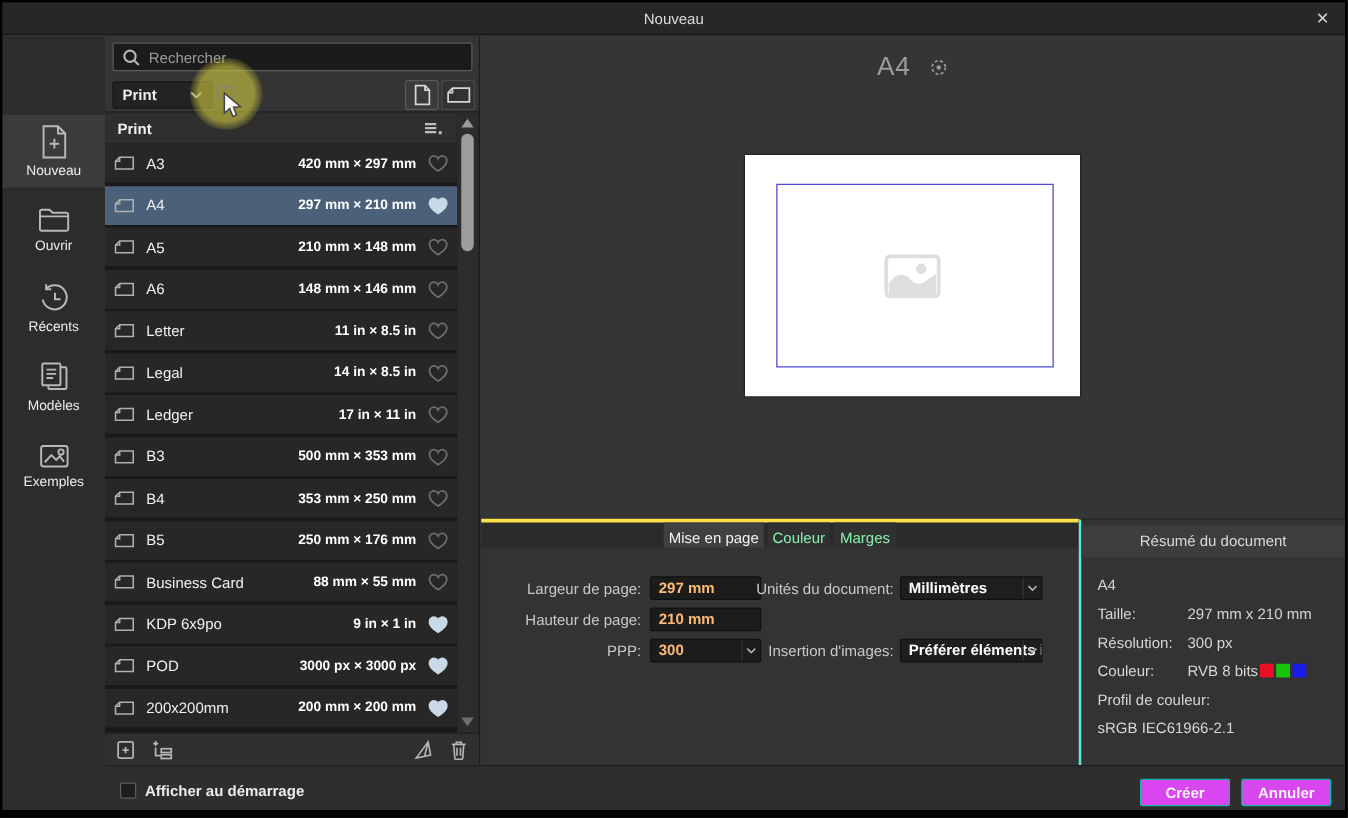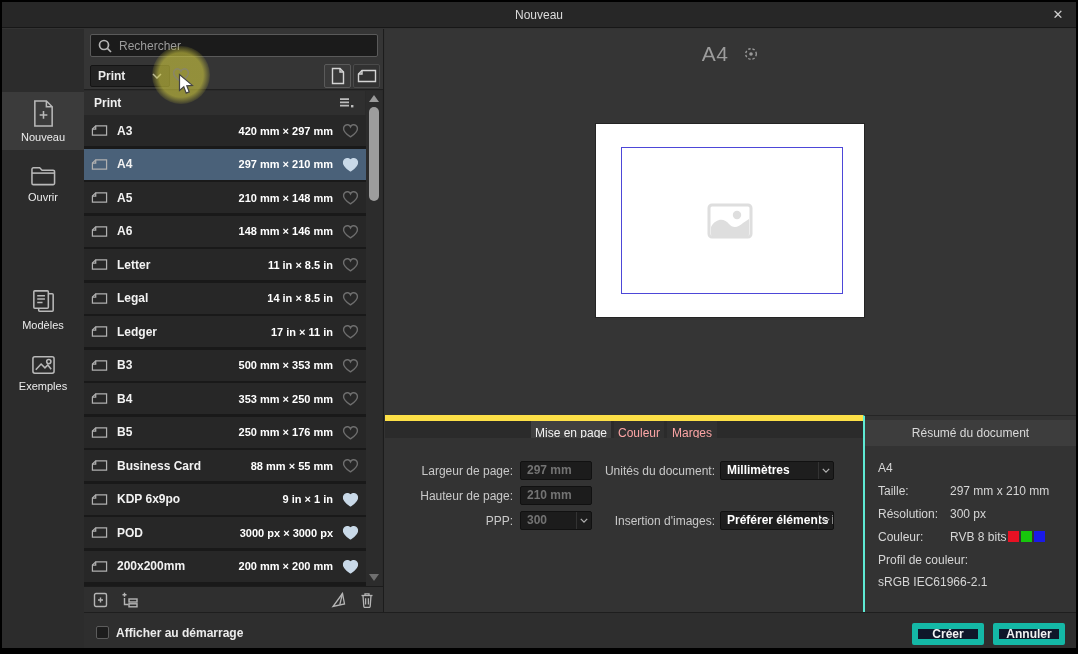--- a/index.html
+++ b/index.html
@@ -33,21 +33,21 @@
   .cursor{position:absolute;left:94px;top:44px;z-index:5;}
   .orient{position:absolute;top:35px;width:27px;height:24px;background:#3a3a3a;border:1px solid #5a5a5a;border-radius:2px;display:flex;align-items:center;justify-content:center;color:#d5d5d5;}
   .ob1{left:240px}.ob2{left:269px;background:#323232;border-color:#4a4a4a}
   .list-header{position:absolute;left:0;top:62px;right:18px;height:24px;background:#2f2f2f;display:flex;align-items:center;padding:0 10px;}
   .lh-title{font-size:12px;font-weight:700;color:#f0f0f0;}
   .lh-menu{margin-left:auto;color:#bdbdbd;}
   .list{position:absolute;left:0;top:86px;width:282px;height:471px;overflow:hidden;background:#191919;}
   .row{position:relative;height:31px;margin-bottom:2.5px;background:#272727;display:flex;align-items:center;padding:0 7px;}
   .row.selected{background:var(--sel,#4a6179);}
   .ric{color:#b0b0b0;margin-right:9px;}
-  .rname{font-size:12px;font-weight:700;color:#f2f2f2;white-space:nowrap;}
+  .rname{font-size:12px;font-weight:400;color:#f2f2f2;white-space:nowrap;}
   .rdims{margin-left:auto;font-size:11px;font-weight:600;color:#fff;margin-right:9px;white-space:nowrap;}
   .heart{width:17px;height:15px;color:#6e6e6e;flex:0 0 auto;}
   .row.fav .heart{color:var(--heart,#c9d9e8);}
   .row.fav .heart path{fill:var(--heart,#c9d9e8);}
   .scroll{position:absolute;left:282px;top:62px;width:16px;height:495px;background:#2c2c2c;}
   .s-up{position:absolute;left:3px;top:4px;width:0;height:0;border-left:5px solid transparent;border-right:5px solid transparent;border-bottom:7px solid #9a9a9a;}
   .s-thumb{position:absolute;left:3px;top:16px;width:10px;height:94px;background:#9d9d9d;border-radius:5px;}
   .s-down{position:absolute;left:3px;bottom:5px;width:0;height:0;border-left:5px solid transparent;border-right:5px solid transparent;border-top:7px solid #6f6f6f;}
   .list-toolbar{position:absolute;left:0;bottom:0;right:0;height:26px;background:#2f2f2f;border-top:1px solid #1c1c1c;display:flex;align-items:center;padding:0 9px;color:#b5b5b5;}
   .lt-gap{width:13px;}
@@ -57,50 +57,50 @@
   .main{position:absolute;left:383px;top:27px;right:0;height:583px;}
   .preview{position:absolute;left:0;top:0;right:0;height:386px;background:#353535;}
   .preview-title{position:absolute;left:0;right:0;top:13px;display:flex;justify-content:center;align-items:center;gap:15px;}
   .pt-name{font-size:21px;color:#9c9c9c;letter-spacing:.5px;}
   .pt-gear{color:#9a9a9a;}
   .page{position:absolute;left:211px;top:95px;width:268px;height:193px;background:#fff;box-shadow:0 0 0 1px #242424;}
   .margins{position:absolute;left:25px;top:23px;right:21px;bottom:23px;border:1.5px solid var(--guide,#4d47d8);}
   .ph-img{position:absolute;left:50%;top:50%;transform:translate(-50%,-50%);color:#dedede;}
 
   
-  .tabbar{position:absolute;left:0;top:386px;width:478px;height:23px;background:#2b2b2b;border-top:6px solid #fde047;}
-  .tab{position:absolute;top:0;height:23px;display:flex;align-items:center;justify-content:center;font-size:12px;color:#fca5a5;background:#313131;}
+  .tabbar{position:absolute;left:0;top:386px;width:478px;height:23px;background:#2b2b2b;border-top:3px solid #fde047;}
+  .tab{position:absolute;top:0;height:23px;display:flex;align-items:center;justify-content:center;font-size:12px;color:#86efac;background:#313131;}
   .tab.active{background:#404040;color:#f2f2f2;}
   .tab-0{left:146px;width:80px}.tab-1{left:229px;width:50px}.tab-2{left:282px;width:50px}
 
   
   .form-area{position:absolute;left:0;top:409px;width:478px;height:174px;background:#333;}
   .flbl{position:absolute;font-size:12px;color:#c9c9c9;text-align:right;}
   .flbl-l{left:0;width:128px;}
   .flbl-r{left:180px;width:150px;}
-  .inp{position:absolute;left:135px;width:72px;height:19px;background:#1c1c1c;border:1px solid #111;border-radius:2px;color:#737373;font-size:12px;font-weight:600;line-height:17px;padding:0 6px;}
+  .inp{position:absolute;left:135px;width:89px;height:19px;background:#1c1c1c;border:1px solid #111;border-radius:2px;color:#fdba74;font-size:12px;font-weight:600;line-height:17px;padding:0 6px;}
   .sel{position:absolute;left:335px;width:114px;height:19px;background:#1e1e1e;border:1px solid #111;border-radius:2px;color:#fff;font-size:12px;font-weight:600;line-height:17px;padding:0 15px 0 6px;white-space:nowrap;overflow:hidden;}
   .chev-box{position:absolute;right:0;top:0;width:15px;height:17px;display:flex;align-items:center;justify-content:center;color:#b0b0b0;border-left:1px solid #333;}
   .r1{top:23px}.r2{top:48px}.r3{top:73px}
   .lr1{top:26px}.lr2{top:51px}.lr3{top:76px}
 
   
   .summary{position:absolute;left:478px;top:386px;right:0;height:197px;background:#333;border-left:2px solid #5eead4;border-top:1px solid #252525;}
   .sum-header{position:absolute;left:0;top:4px;right:0;height:26px;background:#3d3d3d;display:flex;align-items:center;justify-content:center;font-size:12px;color:#d9d9d9;}
   .sum-row{position:absolute;left:13px;right:4px;height:15px;font-size:12px;color:#d6d6d6;white-space:nowrap;}
   .sum-val{position:absolute;left:72px;top:0;}
   .sr-0{top:45px}.sr-1{top:68px}.sr-2{top:91px}.sr-3{top:114px}.sr-4{top:137px}.sr-5{top:159px}
   .sw{display:inline-block;width:11px;height:11px;margin-left:2px;vertical-align:-1px;}
   .sw:first-of-type{margin-left:7px;}
 
   
   .footer{position:absolute;left:82px;top:610px;right:0;height:36px;background:#2e2e2e;border-top:1px solid #1e1e1e;}
   .chk{position:absolute;left:12px;top:13px;width:13px;height:13px;background:#1d1d1d;border:1px solid #5c5c5c;border-radius:2px;}
   .chk-lbl{position:absolute;left:32px;top:13px;font-size:12px;font-weight:600;color:#ececec;}
-  .btn{position:absolute;top:10px;width:72px;height:22px;background:#0f172a;border:6px solid #14b8a6;border-radius:2px;color:#f2f2f2;font-size:12px;font-weight:600;display:flex;align-items:center;justify-content:center;}
+  .btn{position:absolute;top:10px;width:72px;height:22px;background:#d946ef;border:1px solid #14b8a6;border-radius:2px;color:#f2f2f2;font-size:12px;font-weight:600;display:flex;align-items:center;justify-content:center;}
   .btn-create{left:828px}.btn-cancel{left:909px}
 </style>
 </head>
 <body>
 
 <div class="dialog">
 
   <div class="titlebar">
     <div class="title">Nouveau</div>
     <div class="close">✕</div>
@@ -118,20 +118,30 @@
       <span class="lbl">Nouveau</span>
     </div>
     <div class="side-item si-2">
       <span>
         <svg width="29" height="25" viewBox="0 0 30 26" fill="none" stroke="currentColor" stroke-width="1.6">
             <path d="M3 21V6.5A1.5 1.5 0 0 1 4.5 5H11l2.5 2.5H25A1.5 1.5 0 0 1 26.5 9v12a1.5 1.5 0 0 1-1.5 1.5H4.5A1.5 1.5 0 0 1 3 21z"></path>
             <path d="M3 10.5h23.5"></path>
           </svg>
       </span>
       <span class="lbl">Ouvrir</span>
+    </div>
+    <div class="side-item si-3">
+      <span>
+        <svg width="29" height="29" viewBox="0 0 30 30" fill="none" stroke="currentColor" stroke-width="1.6">
+            <path d="M8.2 7.2a10 10 0 1 1-2.8 9"></path>
+            <path d="M8.2 3.5v4.2H12.4"></path>
+            <path d="M15.5 10.5v5.5h4.6"></path>
+          </svg>
+      </span>
+      <span class="lbl">Récents</span>
     </div>
     <div class="side-item si-4">
       <span>
         <svg width="29" height="29" viewBox="0 0 30 30" fill="none" stroke="currentColor" stroke-width="1.6">
             <rect x="10" y="7" width="15" height="18" rx="1"></rect>
             <rect x="5" y="4" width="15" height="18" rx="1" fill="#2c2c2c"></rect>
             <path d="M8.5 9h8M8.5 12.5h8M8.5 16h5.5"></path>
           </svg>
       </span>
       <span class="lbl">Modèles</span>

